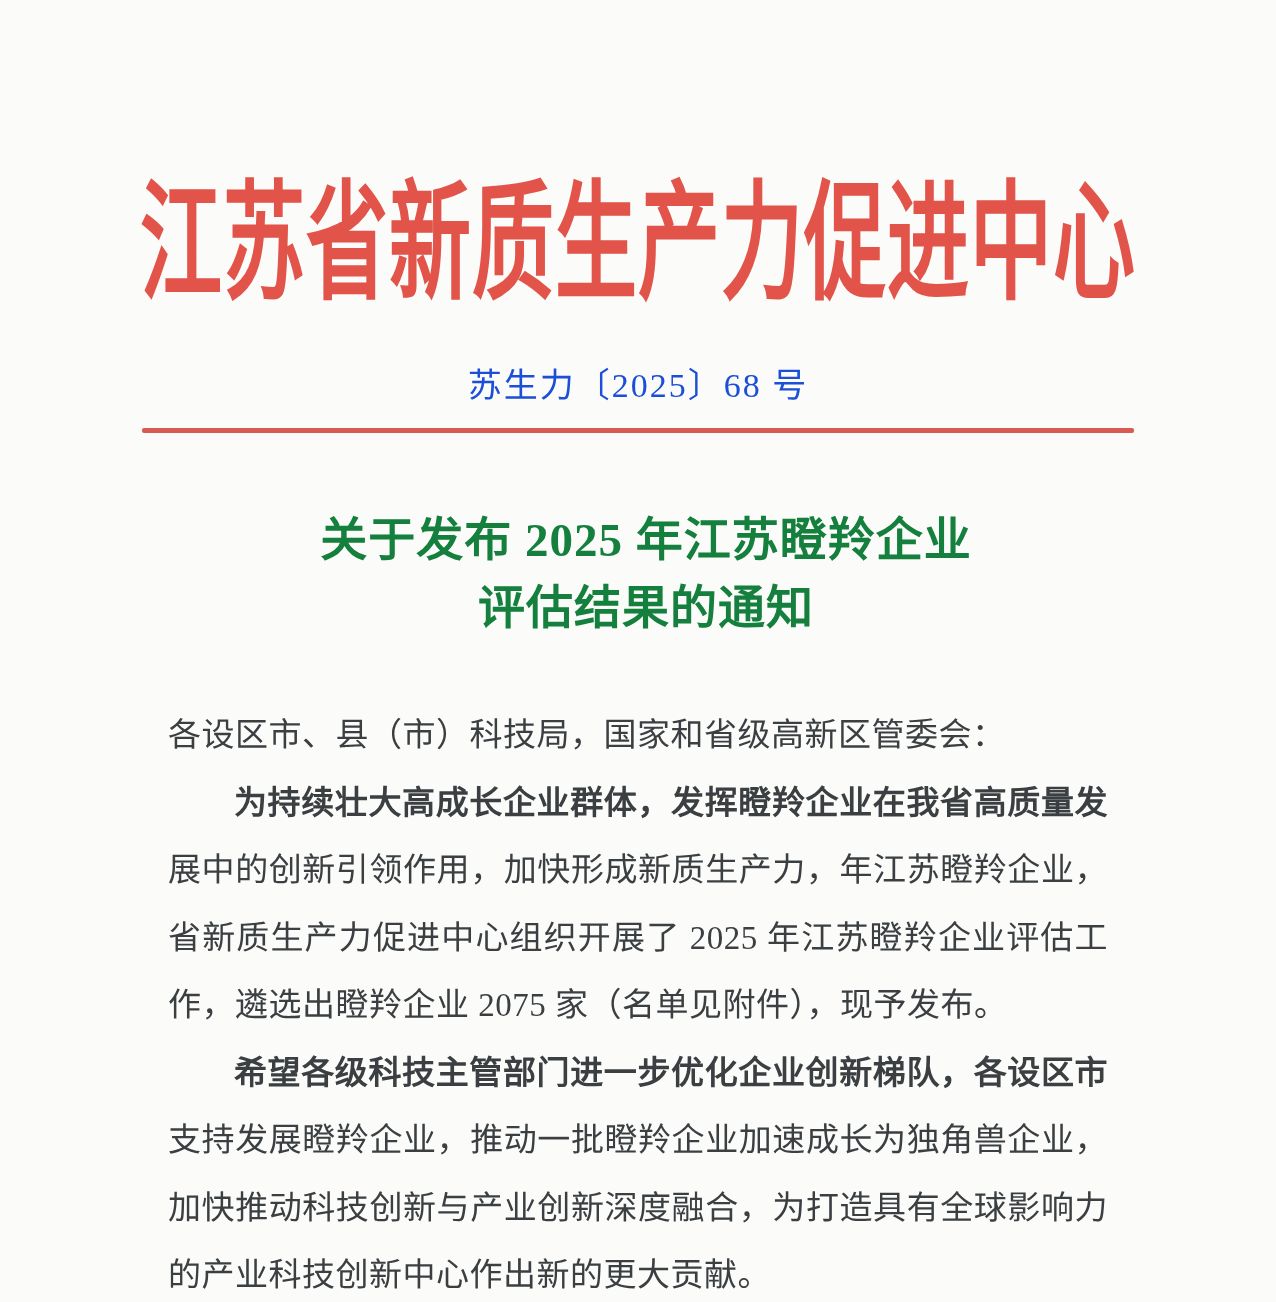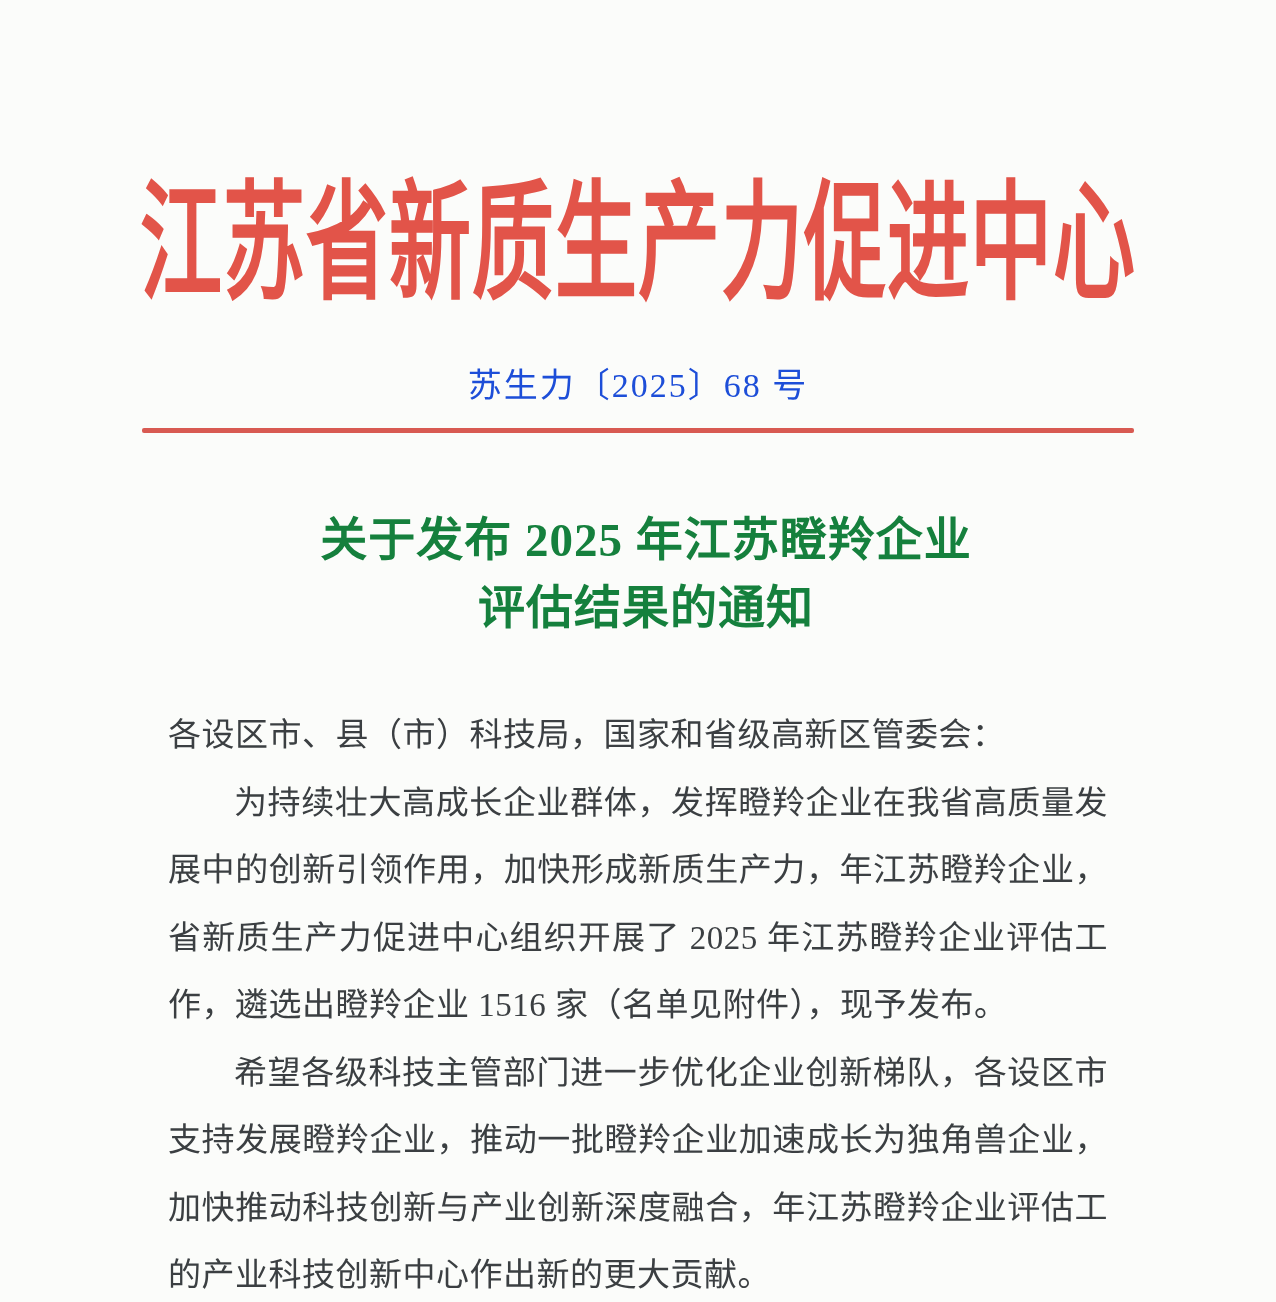--- a/index.html
+++ b/index.html
@@ -88,20 +88,21 @@
   .line {
     margin: 5px;
     white-space: normal;
   }
   .line.full {
     text-align: justify;
     text-align-last: justify;
   }
   .line.indent {
     text-indent: 2em;
+    font-weight: bold;
   }
 </style>
 </head>
 <body>
 
 <div class="page" style="--accent: #e25449; --rule: #d85a52; --ink: #3b3f42; --bg: #fbfcfa;">
 
   <div class="masthead-wrap">
     <h1 class="masthead">江苏省新质生产力促进中心</h1>
   </div>
@@ -113,20 +114,20 @@
   <h2 class="doc-title">
     <span class="t-line">关于发布 2025 年江苏瞪羚企业</span>
     <span class="t-line">评估结果的通知</span>
   </h2>
 
   <div class="body-block">
     <p class="line">各设区市、县（市）科技局，国家和省级高新区管委会：</p>
     <p class="line indent full">为持续壮大高成长企业群体，发挥瞪羚企业在我省高质量发</p>
     <p class="line full">展中的创新引领作用，加快形成新质生产力，年江苏瞪羚企业，</p>
     <p class="line full">省新质生产力促进中心组织开展了 2025 年江苏瞪羚企业评估工</p>
-    <p class="line">作，遴选出瞪羚企业 1516 家（名单见附件），现予发布。</p>
+    <p class="line">作，遴选出瞪羚企业 2075 家（名单见附件），现予发布。</p>
     <p class="line indent full">希望各级科技主管部门进一步优化企业创新梯队，各设区市</p>
     <p class="line full">支持发展瞪羚企业，推动一批瞪羚企业加速成长为独角兽企业，</p>
-    <p class="line full">加快推动科技创新与产业创新深度融合，年江苏瞪羚企业评估工</p>
+    <p class="line full">加快推动科技创新与产业创新深度融合，为打造具有全球影响力</p>
     <p class="line">的产业科技创新中心作出新的更大贡献。</p>
   </div>
 
 </div>
 
 </body></html>

